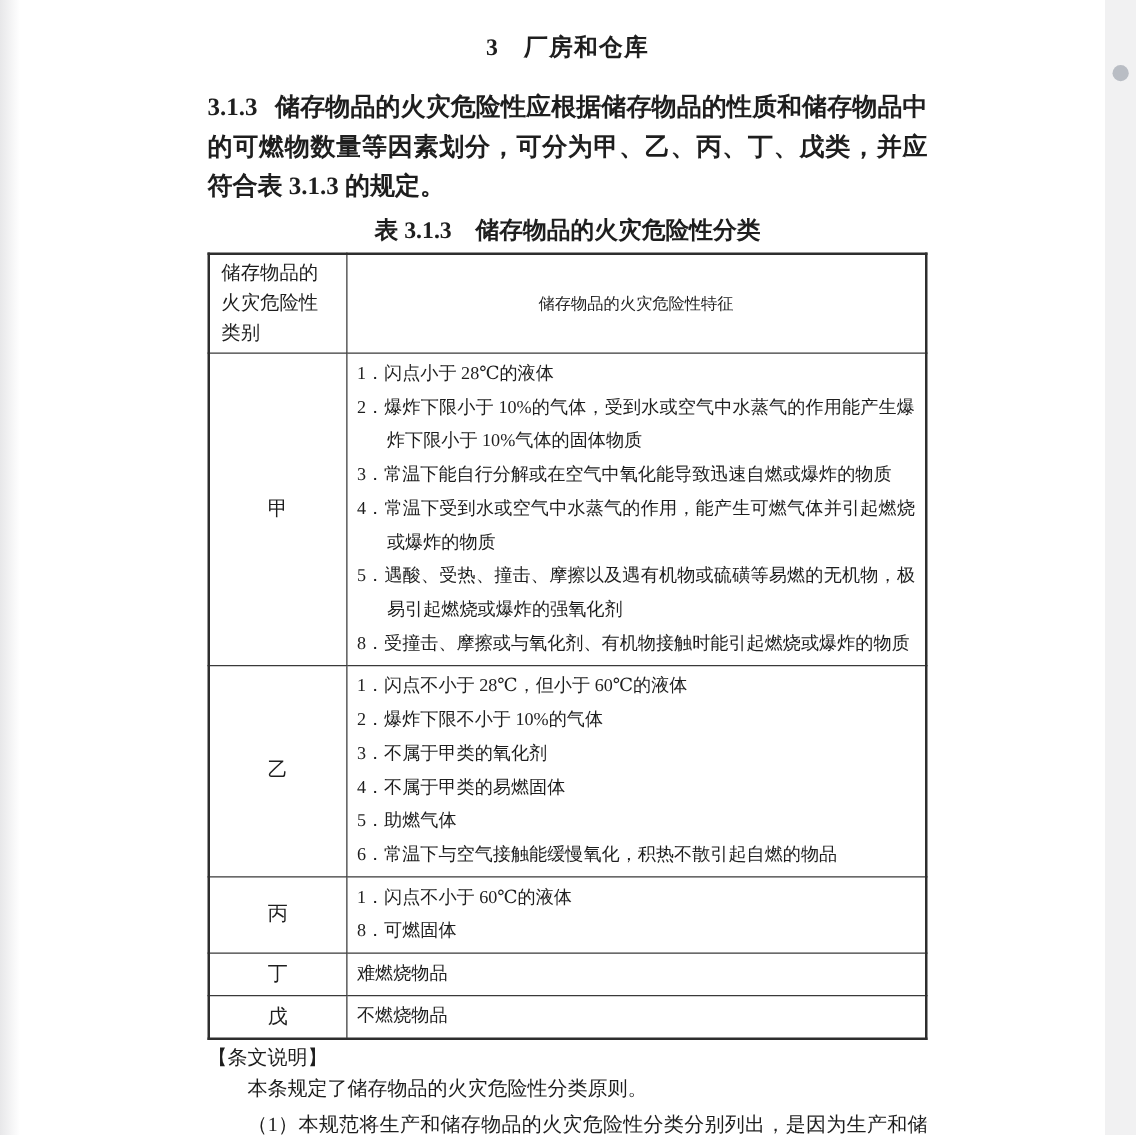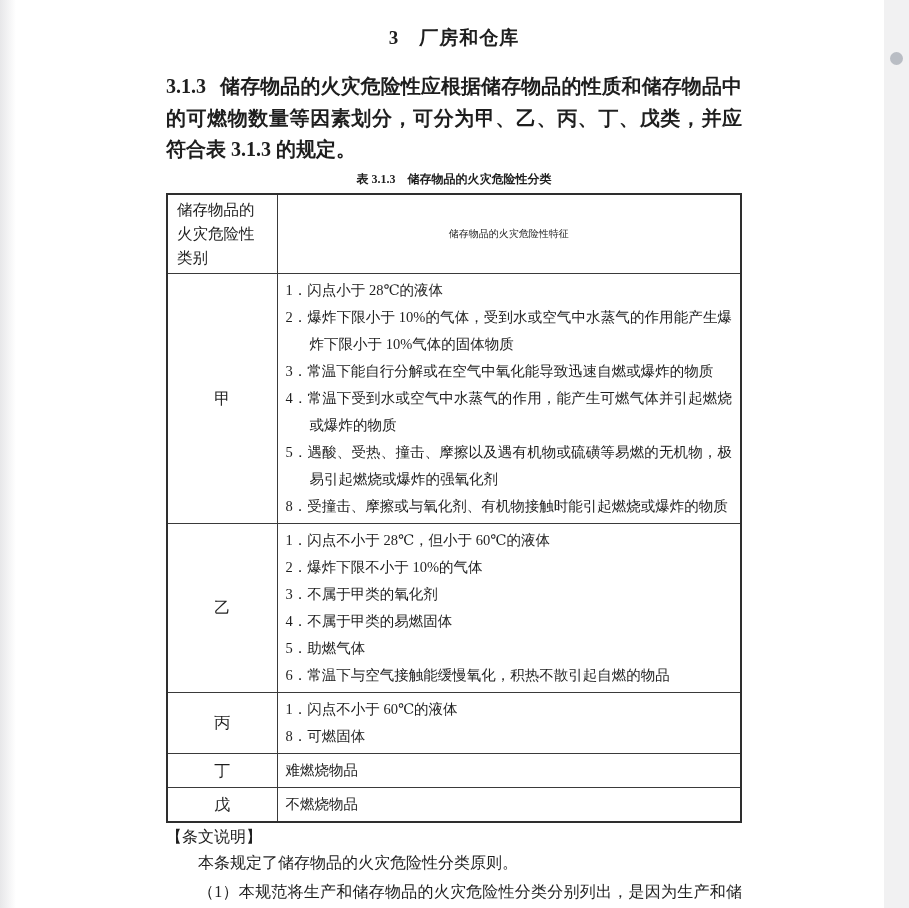--- a/index.html
+++ b/index.html
@@ -36,21 +36,21 @@
   .clause {
     margin-top:20px;
     font-size:20px; font-weight:bold;
     line-height:31.5px;
     text-align:justify;
   }
   .clause .clause-num { margin-right:14px; }
   .table-caption {
     margin-top:5px;
     text-align:center;
-    font-size:12px; font-weight:bold;
+    font-size:19px; font-weight:bold;
   }
   table.hazard-table {
     margin-top:5px;
     width:100%;
     border-collapse:collapse;
     table-layout:fixed;
     border:2.5px solid #2e2e2e;
     font-size:14.5px;
     line-height:27px;
   }
@@ -61,21 +61,21 @@
   .col-cat { width:110px; }
   th.cat-header {
     font-weight:normal;
     font-size:15.5px;
     line-height:24px;
     padding:3px 9px;
     text-align:left;
   }
   th.feat-header {
     font-weight:normal;
-    font-size:10px;
+    font-size:13px;
     text-align:center;
     padding:3px 8px;
   }
   td.cat-cell {
     text-align:center;
     font-size:16px;
   }
   td.items-cell { padding:3px 8px; }
   .item {
     padding-left:24px;

